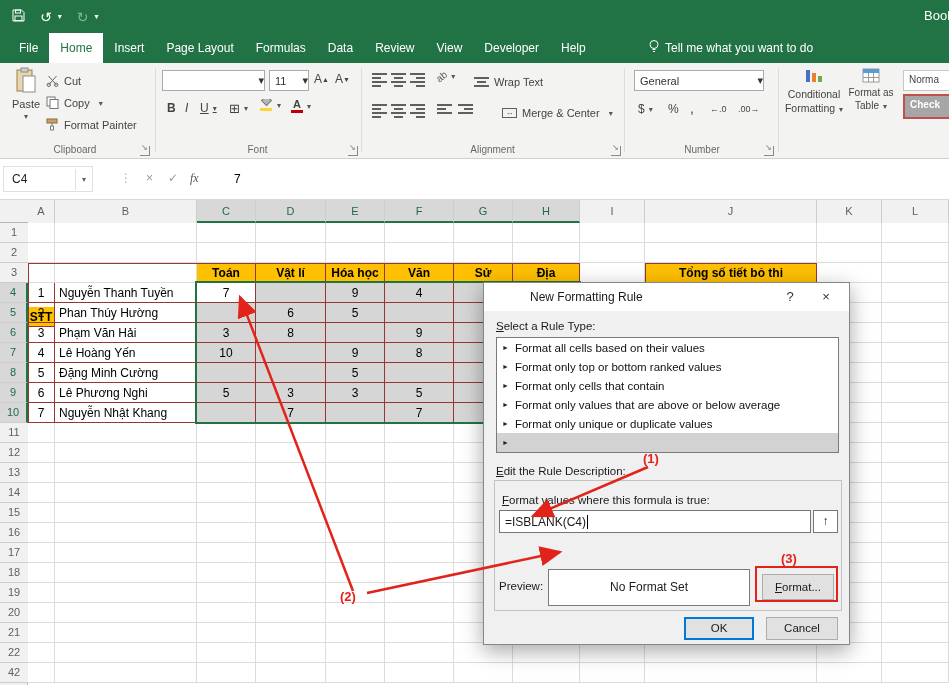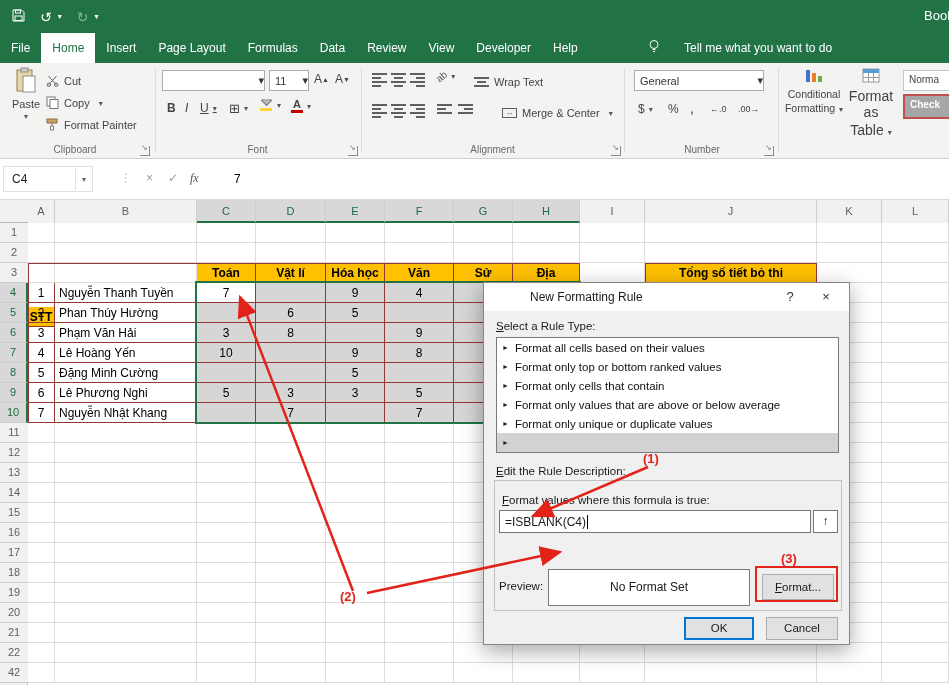--- a/index.html
+++ b/index.html
@@ -9,24 +9,24 @@
 
   
   #titlebar{position:absolute;top:0;left:0;width:100%;height:33px;background:#217346;display:flex;align-items:center;color:#fff}
   .qat{display:flex;align-items:center;gap:15px;padding-left:12px;font-size:14px}
   .qat .dim{opacity:.45}
   .qat .mini{font-size:8px;margin-left:-9px}
   #wbtitle{position:absolute;left:924px;top:8px;font-size:13px;white-space:nowrap;color:#fff}
 
   
   #tabrow{position:absolute;top:33px;left:0;width:100%;height:30px;background:#217346}
-  #tabs{display:flex;height:30px;}
+  #tabs{display:flex;height:30px;padding-left:8px}
   .tab{color:#fff;font-size:12px;line-height:30px;padding:0 11px;white-space:nowrap}
   .tab.active{background:#fff;color:#217346}
-  #tellme{position:absolute;left:648px;top:0;height:30px;display:flex;align-items:center;gap:24px;color:#fff;font-size:12px}
+  #tellme{position:absolute;left:648px;top:0;height:30px;display:flex;align-items:center;gap:5px;color:#fff;font-size:12px}
 
   
   #ribbon{position:absolute;top:63px;left:0;width:100%;height:96px;background:#f3f3f2;border-bottom:1px solid #d2d0ce;font-size:11px;color:#444}
   .gsep{position:absolute;top:5px;height:84px;width:1px;background:#dddddc}
   .grouplabel{position:absolute;top:81px;font-size:10px;color:#696969;text-align:center}
   .launcher{position:absolute;top:83px;width:10px;height:10px;border-right:1px solid #8a8a8a;border-bottom:1px solid #8a8a8a}
   .launcher::after{content:"↘";position:absolute;left:1px;top:-3px;font-size:8px;color:#777}
   .bigbtn{position:absolute;display:flex;flex-direction:column;align-items:center;gap:2px;text-align:center}
   .smallbtn{position:absolute;display:flex;align-items:center;gap:5px;height:18px;white-space:nowrap}
   .combo{position:absolute;background:#fff;border:1px solid #ababab;display:flex;align-items:center;padding-left:5px;font-size:11px;color:#333}
@@ -307,21 +307,21 @@
 
     <div class="bigbtn" style="left:786px;top:5px;width:56px;font-size:10.5px">
       <span><svg width="18" height="16">
             <rect x="1" y="2" width="4" height="12" fill="#4472c4"></rect>
             <rect x="7" y="5" width="4" height="9" fill="#ed7d31"></rect>
             <rect x="13" y="8" width="4" height="6" fill="#70ad47"></rect>
           </svg></span>
       <span>Conditional</span>
       <span class="dd">Formatting</span>
     </div>
-    <div class="bigbtn" style="left:844px;top:5px;width:54px;font-size:14px">
+    <div class="bigbtn" style="left:844px;top:5px;width:54px;font-size:10px">
       <span><svg width="18" height="15">
             <rect x="1" y="1" width="16" height="13" fill="#fff" stroke="#9a9a9a"></rect>
             <rect x="1" y="1" width="16" height="4" fill="#5b9bd5"></rect>
             <path d="M6.5 5v9M11.5 5v9M1 9.5h16" stroke="#9a9a9a"></path>
           </svg></span>
       <span>Format as</span>
       <span class="dd">Table</span>
     </div>
     <div class="gcell" style="left:903px;top:7px;height:21px">Norma</div>
     <div class="gcell" style="left:903px;top:31px;height:25px;background:#a6a6a6;color:#fff;font-weight:bold;border:2px solid #c0504d">Check</div>

